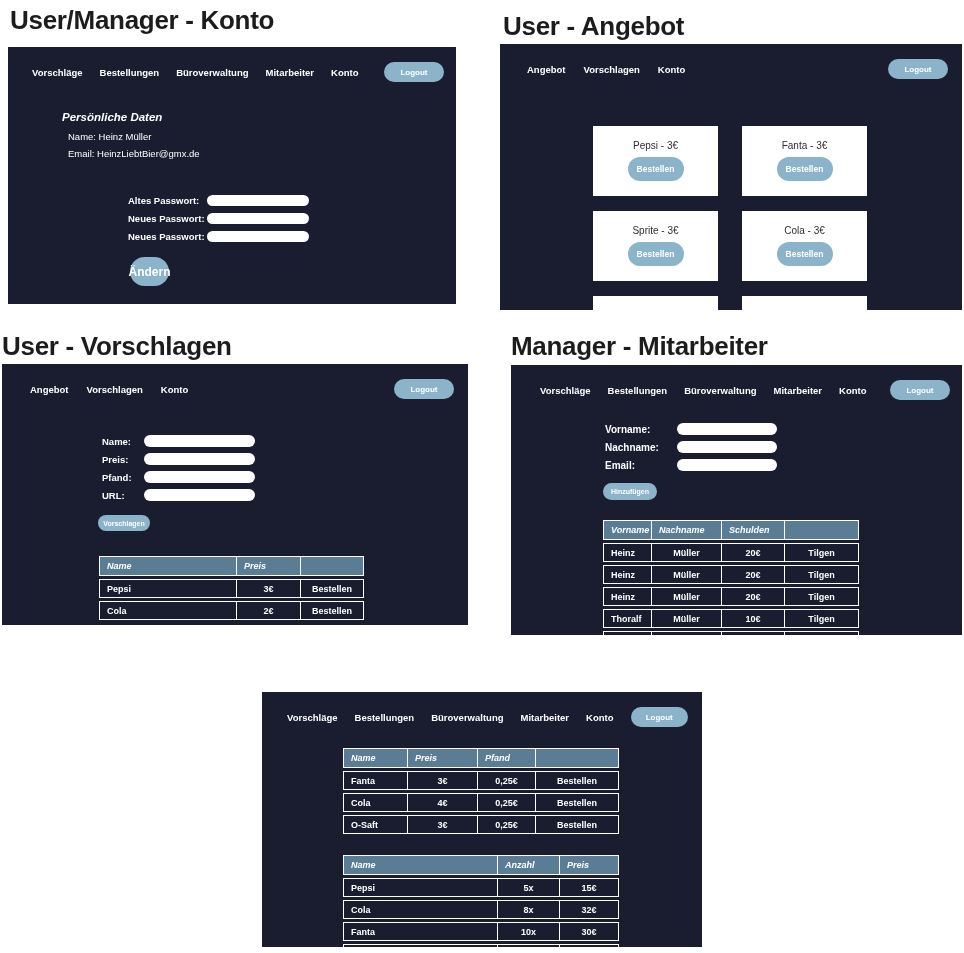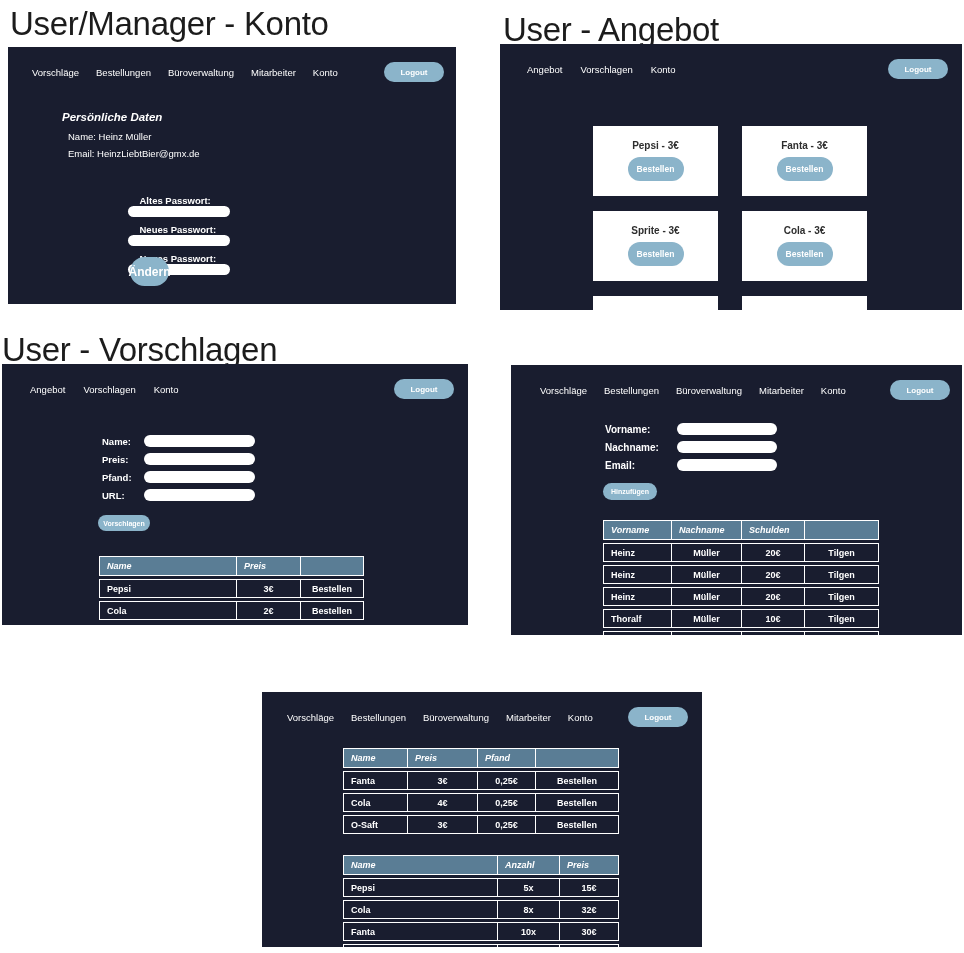--- a/index.html
+++ b/index.html
@@ -7,27 +7,27 @@
     --accent:#8bb4ca;
     --thead-bg:#5a7d95;
     --title-ink:#1c1c1c;
     --card-bg:#ffffff;
   }
   *{box-sizing:border-box;margin:0;padding:0;}
   html,body{background:#ffffff;}
   body{font-family:"Liberation Sans",sans-serif;}
   .sheet{position:relative;width:964px;height:953px;background:#fff;overflow:hidden;}
 
-  .screen-title{position:absolute;font-size:33px;font-weight:400;color:var(--title-ink);letter-spacing:-0.3px;white-space:nowrap;}
+  .screen-title{position:absolute;font-size:26px;font-weight:700;color:var(--title-ink);letter-spacing:-0.3px;white-space:nowrap;}
 
   .panel{position:absolute;background:var(--panel-bg);overflow:hidden;}
 
   
   .nav{position:absolute;left:0;right:0;top:0;display:flex;align-items:center;}
-  .nav-item{color:#fff;font-size:9.5px;font-weight:normal;white-space:nowrap;cursor:default;}
+  .nav-item{color:#fff;font-size:9.5px;font-weight:bold;white-space:nowrap;cursor:default;}
   .pill{background:var(--accent);color:#fff;border:none;border-radius:999px;display:flex;align-items:center;justify-content:center;font-family:"Liberation Sans",sans-serif;font-weight:bold;}
   .logout{width:60px;height:20px;font-size:8px;margin-left:auto;}
 
   
   .frow{display:flex;align-items:center;}
   .flabel{color:#fff;font-weight:bold;font-size:9.5px;white-space:nowrap;}
   .input-pill{background:#fff;border-radius:7px;height:11px;}
 
   
   .tbl{position:absolute;}
@@ -38,32 +38,32 @@
   .thead>div{height:20px;background:var(--thead-bg);font-style:italic;justify-content:flex-start;padding-left:7px;}
   .rowPartial>div{height:14px;}
 
   
   .t-konto{left:10px;top:5px;}
   .p-konto{left:8px;top:47px;width:448px;height:257px;}
   .p-konto .nav{padding:15px 12px 0 24px;gap:17px;}
   .p-konto .section-title{position:absolute;left:54px;top:64px;color:#fff;font-size:11.5px;font-weight:bold;font-style:italic;}
   .p-konto .pline{position:absolute;left:60px;color:#fff;font-size:9.5px;}
   .p-konto .pw-form{position:absolute;left:120px;top:148px;}
-  .p-konto .frow{margin-bottom:7px;flex-direction:column;}
+  .p-konto .frow{margin-bottom:7px;}
   .p-konto .flabel{width:68px;text-align:right;margin-right:11px;}
   .p-konto .input-pill{width:102px;}
   .btn-aendern{position:absolute;left:122px;top:210px;width:39px;height:29px;font-size:12px;}
 
   
   .t-angebot{left:503px;top:11px;}
   .p-angebot{left:500px;top:44px;width:462px;height:266px;}
   .p-angebot .nav{padding:15px 14px 0 27px;gap:18px;}
   .cards{position:absolute;left:93px;top:82px;width:274px;display:flex;flex-wrap:wrap;gap:15px 24px;}
   .card{width:125px;height:70px;background:var(--card-bg);display:flex;flex-direction:column;align-items:center;}
-  .card-label{margin-top:14px;font-size:10px;font-weight:bold;color:#2e2e2e;}
+  .card-label{margin-top:14px;font-size:10px;font-weight:normal;color:#2e2e2e;}
   .btn-bestellen{width:56px;height:24px;font-size:8.5px;margin-top:6px;}
 
   
   .t-vorschlagen{left:2px;top:331px;}
   .p-vorschlagen{left:2px;top:364px;width:466px;height:261px;}
   .p-vorschlagen .nav{padding:15px 14px 0 28px;gap:18px;}
   .sg-form{position:absolute;left:100px;top:71px;}
   .sg-form .frow{margin-bottom:6px;}
   .sg-form .flabel{width:40px;}
   .sg-form .input-pill{width:111px;height:12px;margin-left:2px;}
@@ -74,21 +74,21 @@
   
   .t-mitarbeiter{left:511px;top:331px;}
   .p-mitarbeiter{left:511px;top:365px;width:451px;height:270px;}
   .p-mitarbeiter .nav{padding:15px 12px 0 29px;gap:17px;}
   .ma-form{position:absolute;left:94px;top:58px;}
   .ma-form .frow{margin-bottom:6px;}
   .ma-form .flabel{width:72px;font-size:10px;}
   .ma-form .input-pill{width:100px;height:12px;}
   .btn-hinzufuegen{position:absolute;left:92px;top:118px;width:54px;height:17px;font-size:7px;}
   .tbl-ma{left:92px;top:155px;}
-  .tbl-ma .c1{width:69px;}.tbl-ma .c2{width:70px;}.tbl-ma .c3{width:63px;}.tbl-ma .c4{width:74px;}
+  .tbl-ma .c1{width:49px;}.tbl-ma .c2{width:70px;}.tbl-ma .c3{width:63px;}.tbl-ma .c4{width:74px;}
 
   
   .t-bestellung{left:262px;top:660px;}
   .p-bestellung{left:262px;top:692px;width:440px;height:255px;}
   .p-bestellung .nav{padding:15px 14px 0 25px;gap:17px;}
   .tbl-offers{left:81px;top:56px;}
   .tbl-offers .c1{width:65px;}.tbl-offers .c2{width:70px;}.tbl-offers .c3{width:58px;}.tbl-offers .c4{width:83px;}
   .tbl-orders{left:81px;top:163px;}
   .tbl-orders .c1{width:155px;}.tbl-orders .c2{width:62px;}.tbl-orders .c3{width:59px;}
 </style>
@@ -196,20 +196,21 @@
         <div class="c3">Bestellen</div>
       </div>
       <div class="trow">
         <div class="c1 cL">Cola</div>
         <div class="c2">2€</div>
         <div class="c3">Bestellen</div>
       </div>
     </div>
   </section>
 
+  <h2 class="screen-title t-mitarbeiter">Manager - Mitarbeiter</h2>
   <section class="panel p-mitarbeiter">
     <header class="nav">
       <span class="nav-item">Vorschläge</span>
       <span class="nav-item">Bestellungen</span>
       <span class="nav-item">Büroverwaltung</span>
       <span class="nav-item">Mitarbeiter</span>
       <span class="nav-item">Konto</span>
       <button class="pill logout">Logout</button>
     </header>
     <div class="ma-form">

